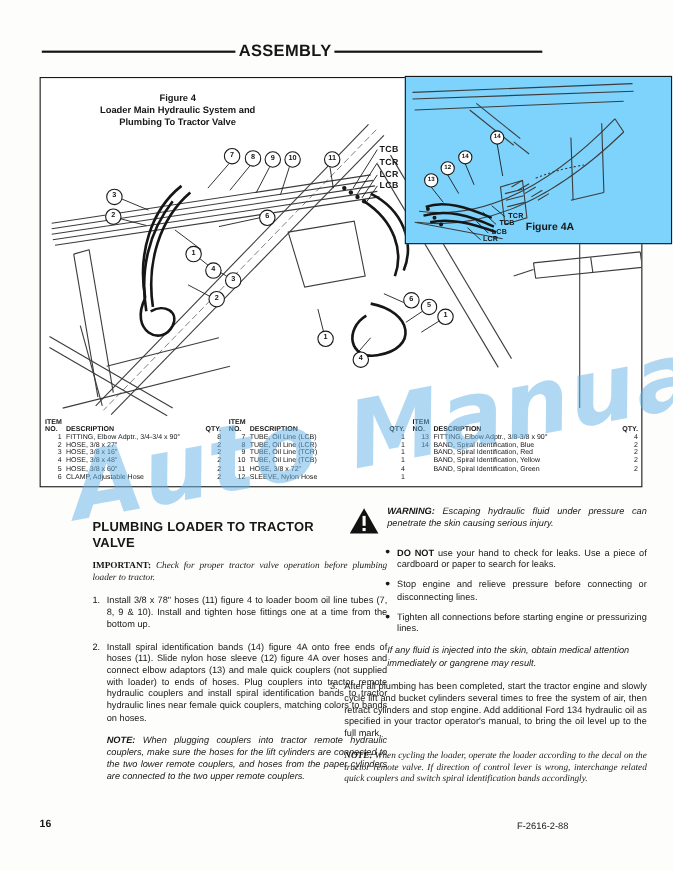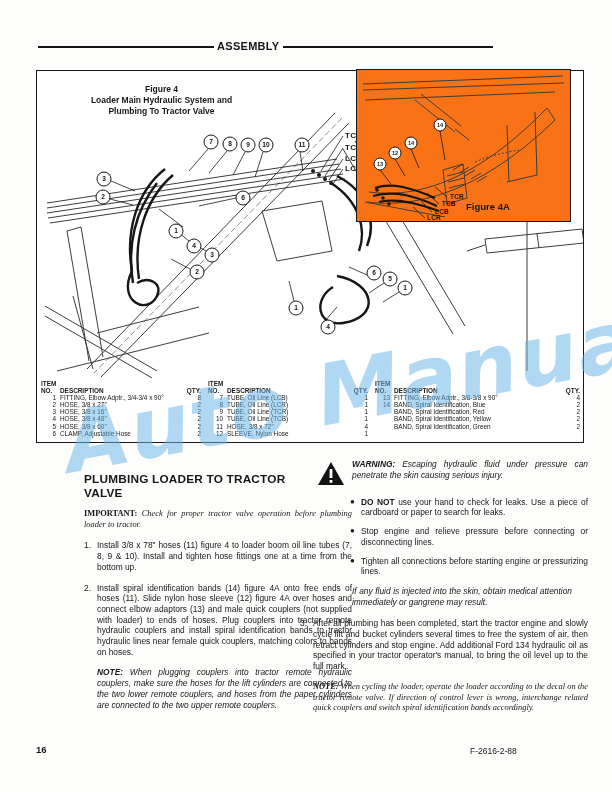--- a/index.html
+++ b/index.html
@@ -3,29 +3,29 @@
 <meta charset="utf-8">
 <style>
   html,body{margin:0;padding:0;background:#ddd;}
   .page{position:relative;width:612px;height:792px;background:#fdfdfc;overflow:hidden;
         font-family:"Liberation Sans",sans-serif;color:#161616;}
 
   
   .header{position:absolute;left:38px;top:40px;width:455px;display:flex;align-items:center;}
   .header .rule{height:2px;background:#151515;}
   .header .rule.l{flex:0 0 176px;} .header .rule.r{flex:1;}
-  .header .title{font-size:11px;font-weight:bold;letter-spacing:.3px;padding:0 3px;line-height:13px;}
+  .header .title{font-size:15px;font-weight:bold;letter-spacing:.3px;padding:0 3px;line-height:13px;}
 
   
   .figbox{position:absolute;left:36px;top:70px;width:546px;height:371px;border:1.5px solid #181818;background:#fff;}
   .fig-title{position:absolute;left:12px;top:13px;width:225px;text-align:center;
              font-size:8.5px;font-weight:bold;line-height:11px;z-index:2;}
   .drawing{position:absolute;left:0;top:0;}
 
-  .inset{position:absolute;left:319px;top:-2px;width:213px;height:151px;border:1.5px solid #181818;background:#f97316;z-index:3;}
+  .inset{position:absolute;left:331px;top:-2px;width:213px;height:151px;border:1.5px solid #181818;background:#7dd3fc;z-index:3;padding-left:28px;}
   .inset-caption{position:absolute;left:109px;top:131px;font-size:9.5px;font-weight:bold;}
 
   .callout{position:absolute;width:13px;height:13px;border:1.2px solid #181818;border-radius:50%;
            background:#fff;font-size:6.6px;font-weight:bold;display:flex;align-items:center;
            justify-content:center;transform:translate(-50%,-50%);z-index:2;line-height:1;}
   .callout.sm{width:11px;height:11px;font-size:5.6px;}
   .hoselabel{position:absolute;font-size:8px;font-weight:bold;letter-spacing:.4px;
              transform:translateY(-50%);z-index:2;line-height:1;}
   .hoselabel.sm{font-size:6.5px;letter-spacing:.2px;}
 

